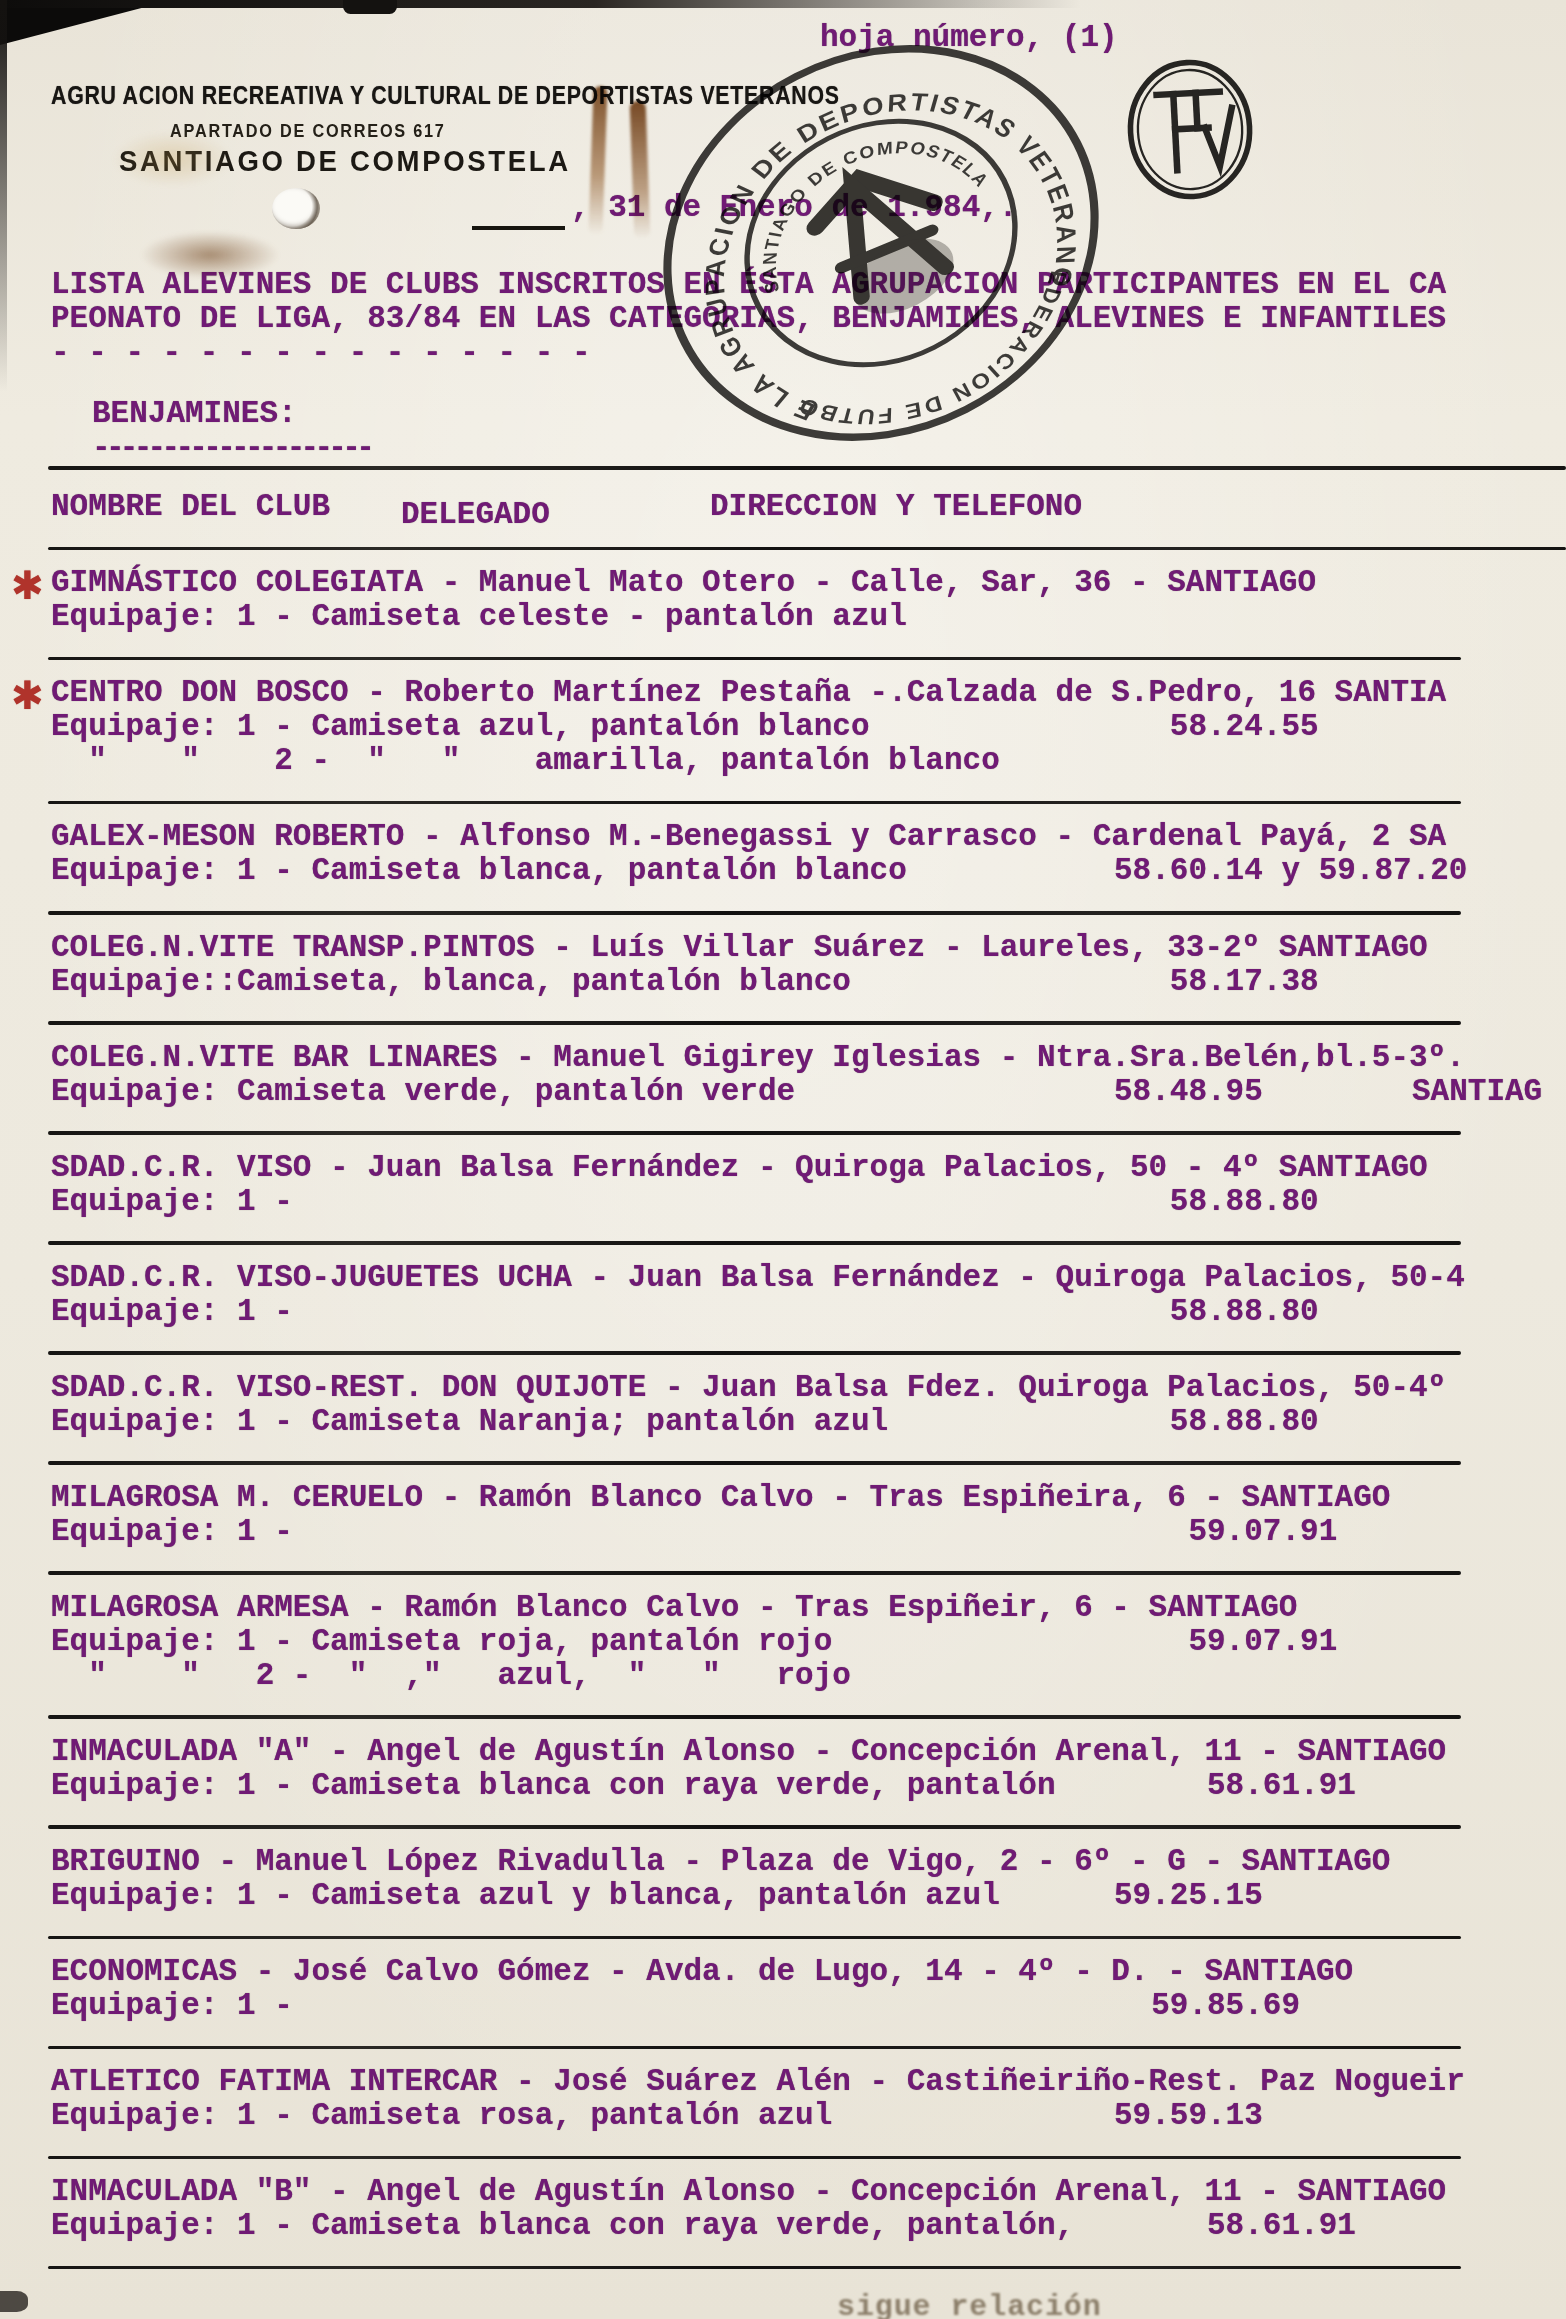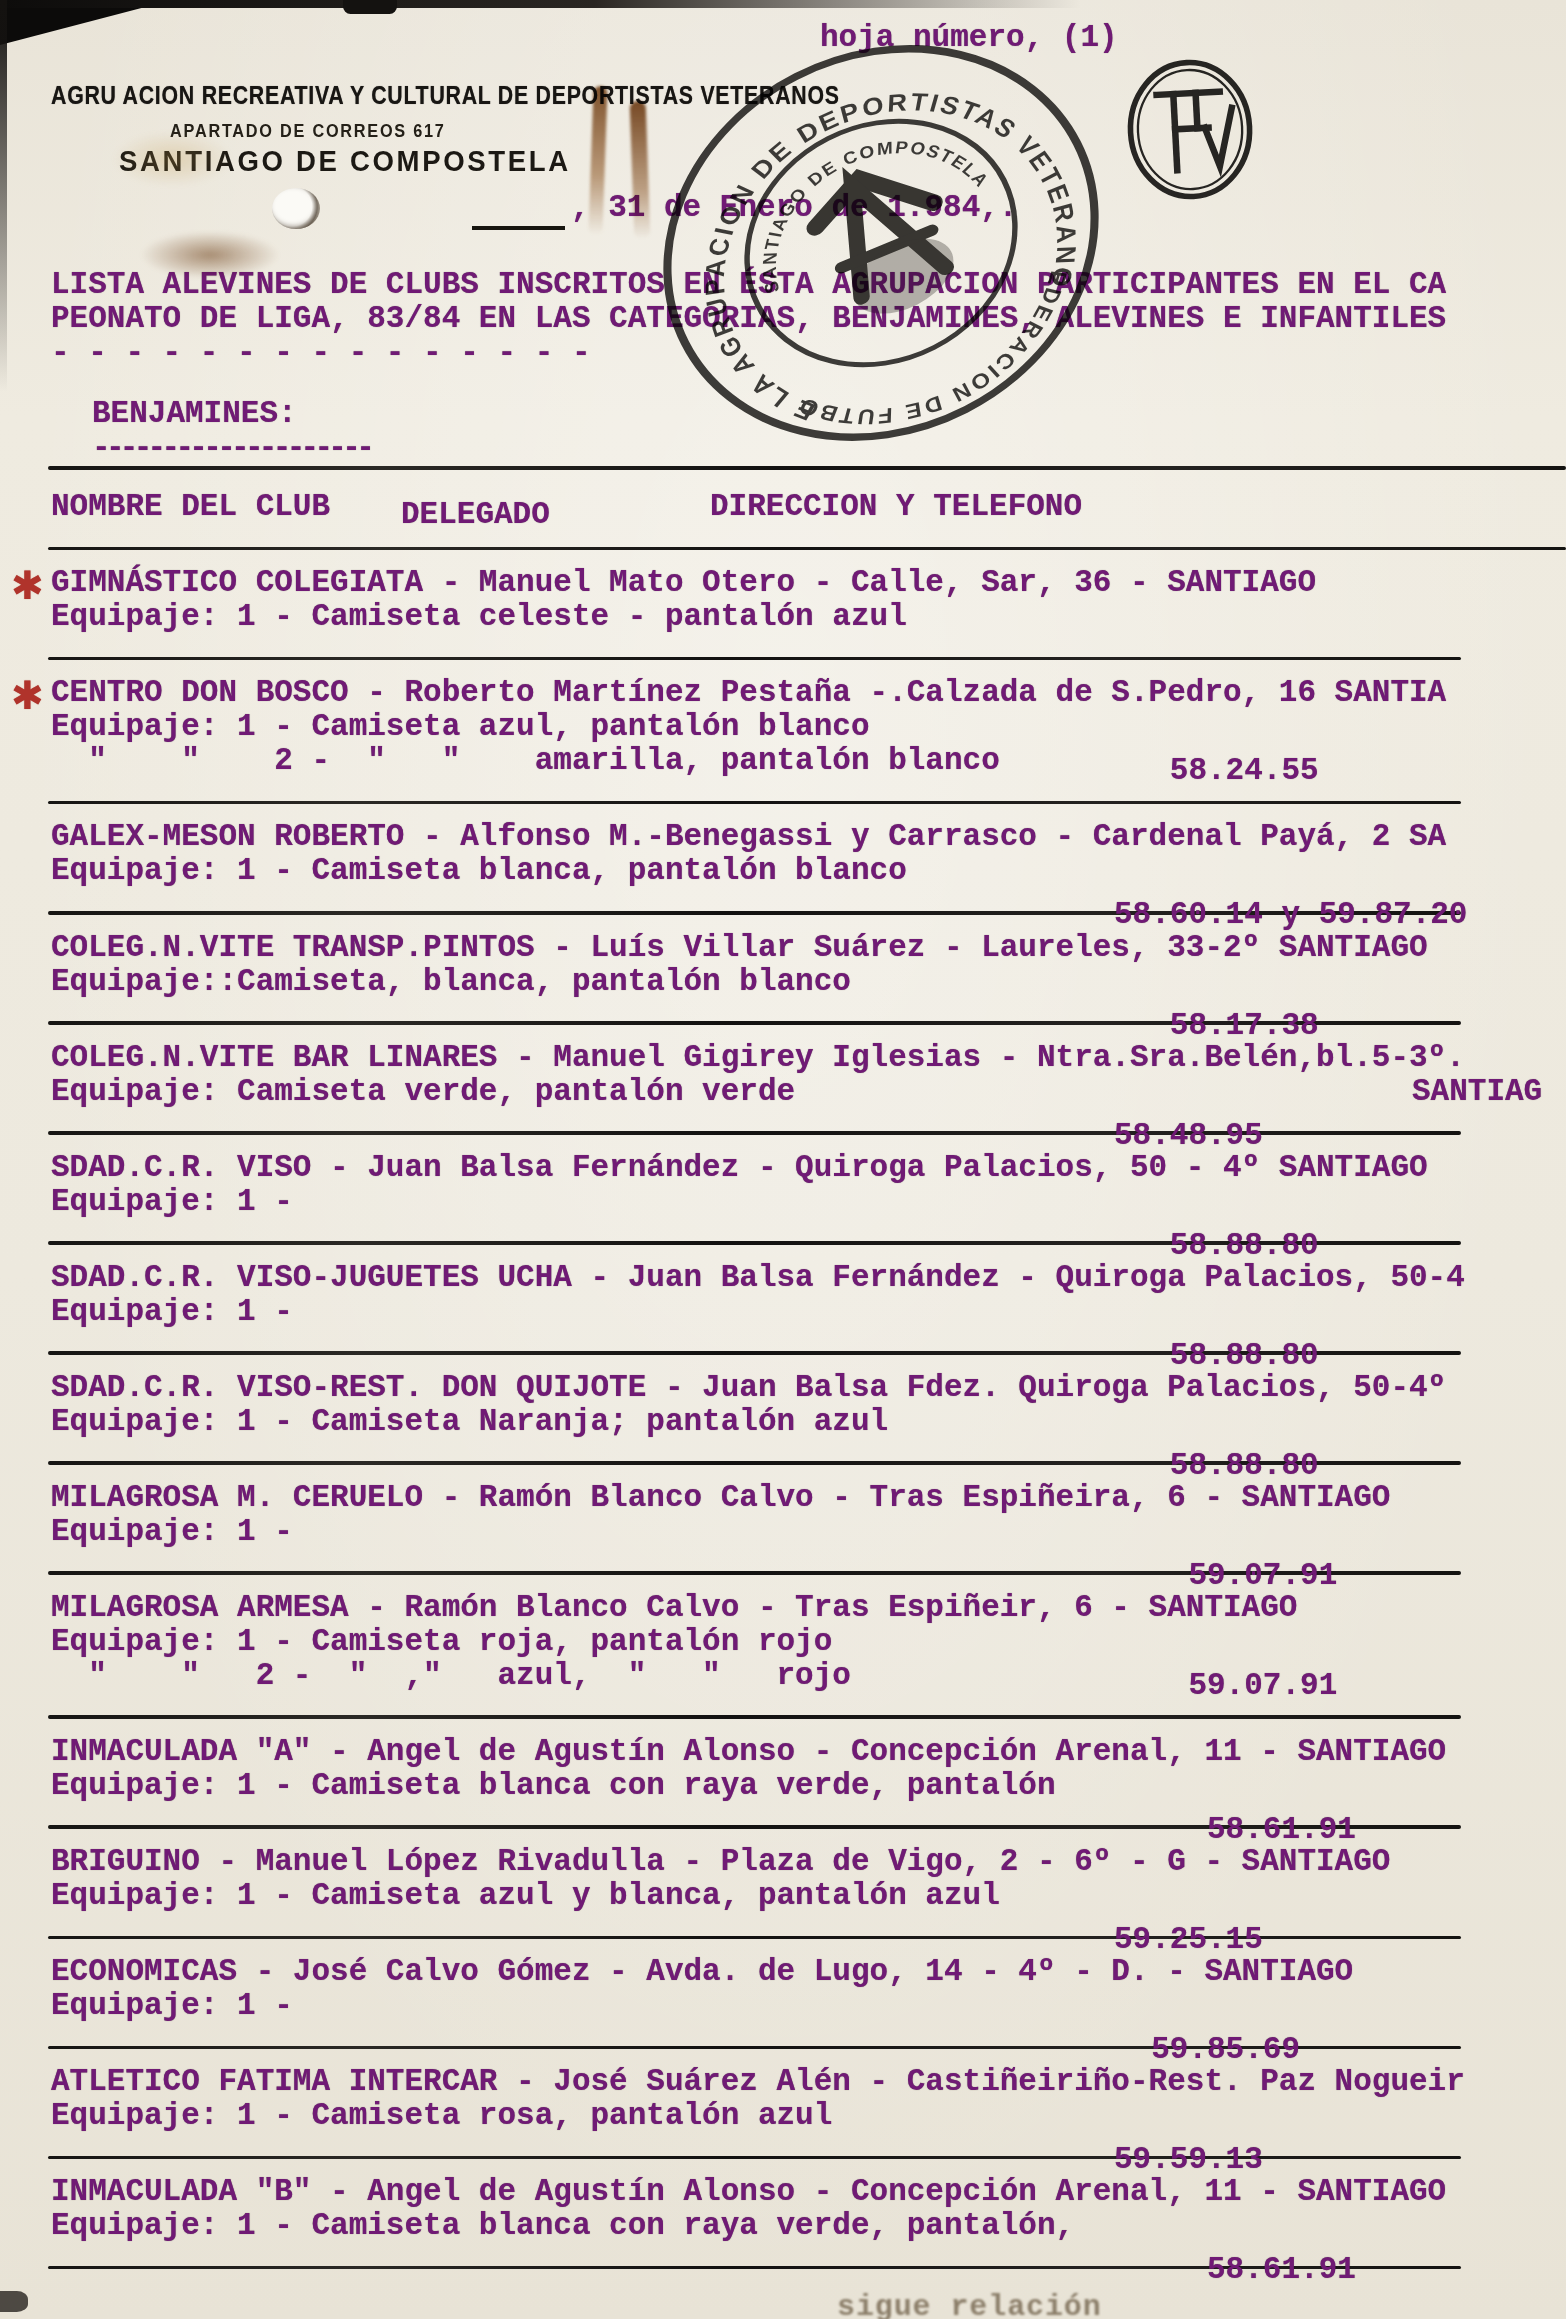--- a/index.html
+++ b/index.html
@@ -50,21 +50,21 @@
   .hdr-row{position:relative;height:34px;margin-top:20.5px;}
   .hdr-row span{position:absolute;top:0;}
   .h1{left:51px;} .h2{left:401px;margin-top:8px;} .h3{left:710px;}
   .rule.under-hdr{margin-top:22.4px;}
   .entry{position:relative;margin-top:16px;padding:0 0 22.4px 51px;}
   .entry .star{
     position:absolute;left:11.2px;top:-3.7px;font-family:"DejaVu Sans",sans-serif;
     font-size:39px;color:#b0332b;text-shadow:0 0 0.9px rgba(150,30,20,.6);
   }
   .tline{position:relative;}
-  .tline .right{position:absolute;left:1063px;top:0;margin-top:44px;}
+  .tline .right{position:absolute;left:1063px;top:0;}
   .tline .tail{position:absolute;left:1361px;top:0;}
   
   .footer-note{
     position:absolute;left:837px;top:2290px;font-size:30px;letter-spacing:0.9px;
     color:rgba(118,102,80,.8);filter:blur(1.1px);font-weight:bold;white-space:pre;
   }
   
   .stamp{position:absolute;left:648px;top:45px;width:466px;height:396px;
     transform:rotate(-27deg);opacity:.85;mix-blend-mode:multiply;z-index:4;}
   .monogram{position:absolute;left:1123px;top:56px;width:135px;height:147px;

